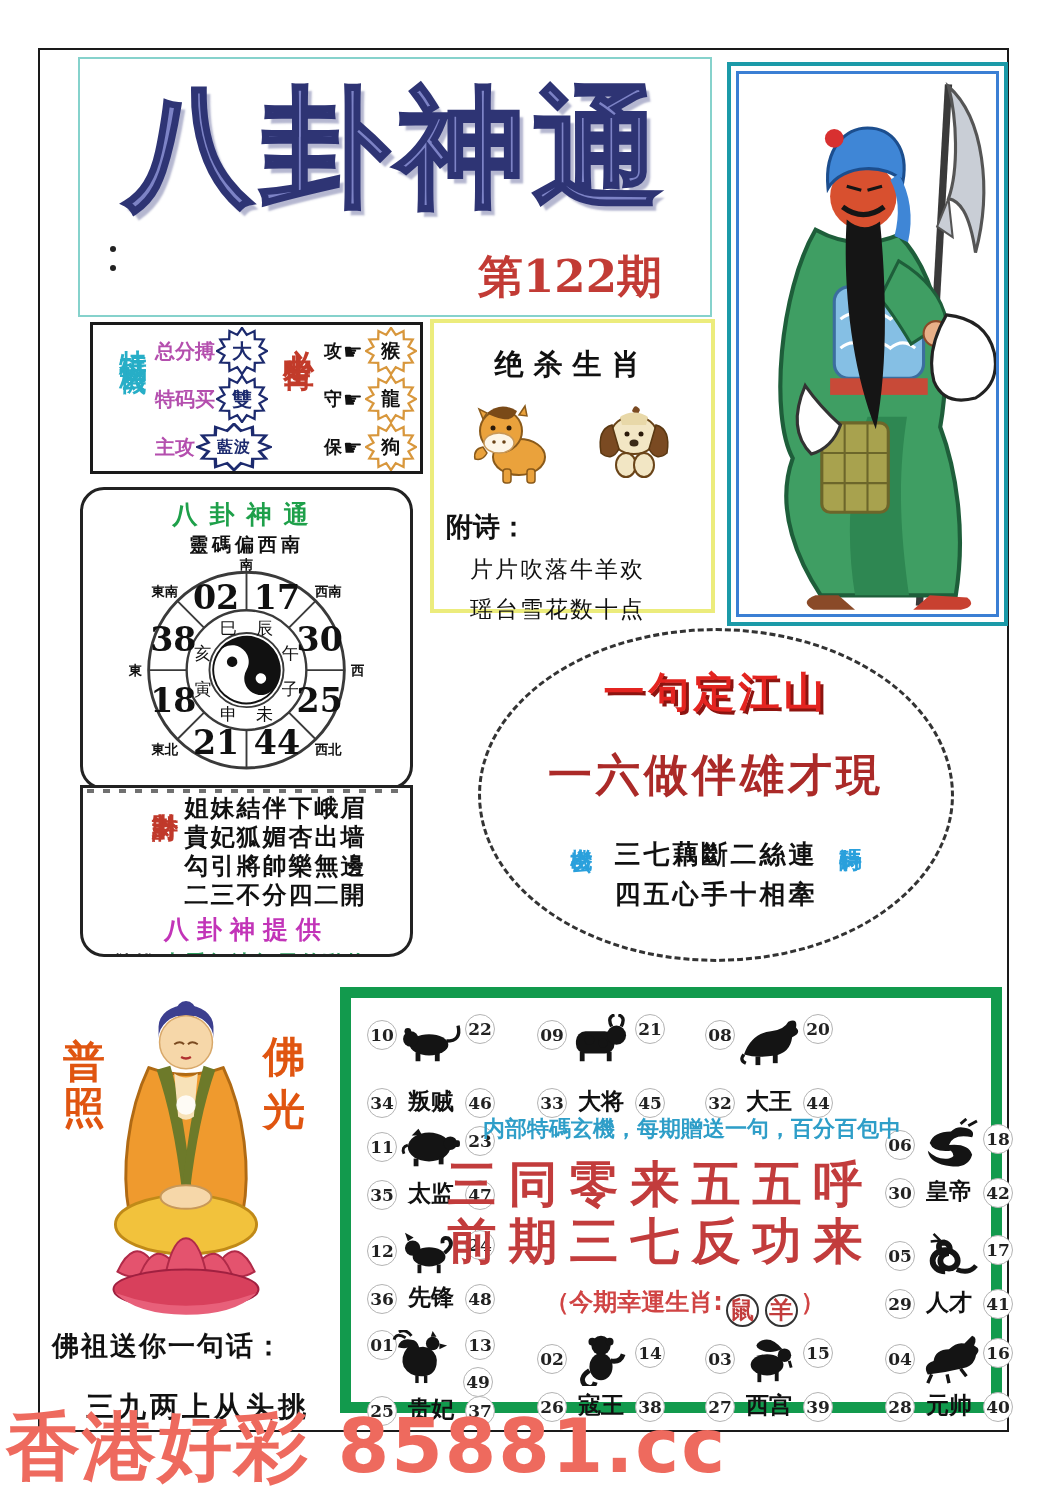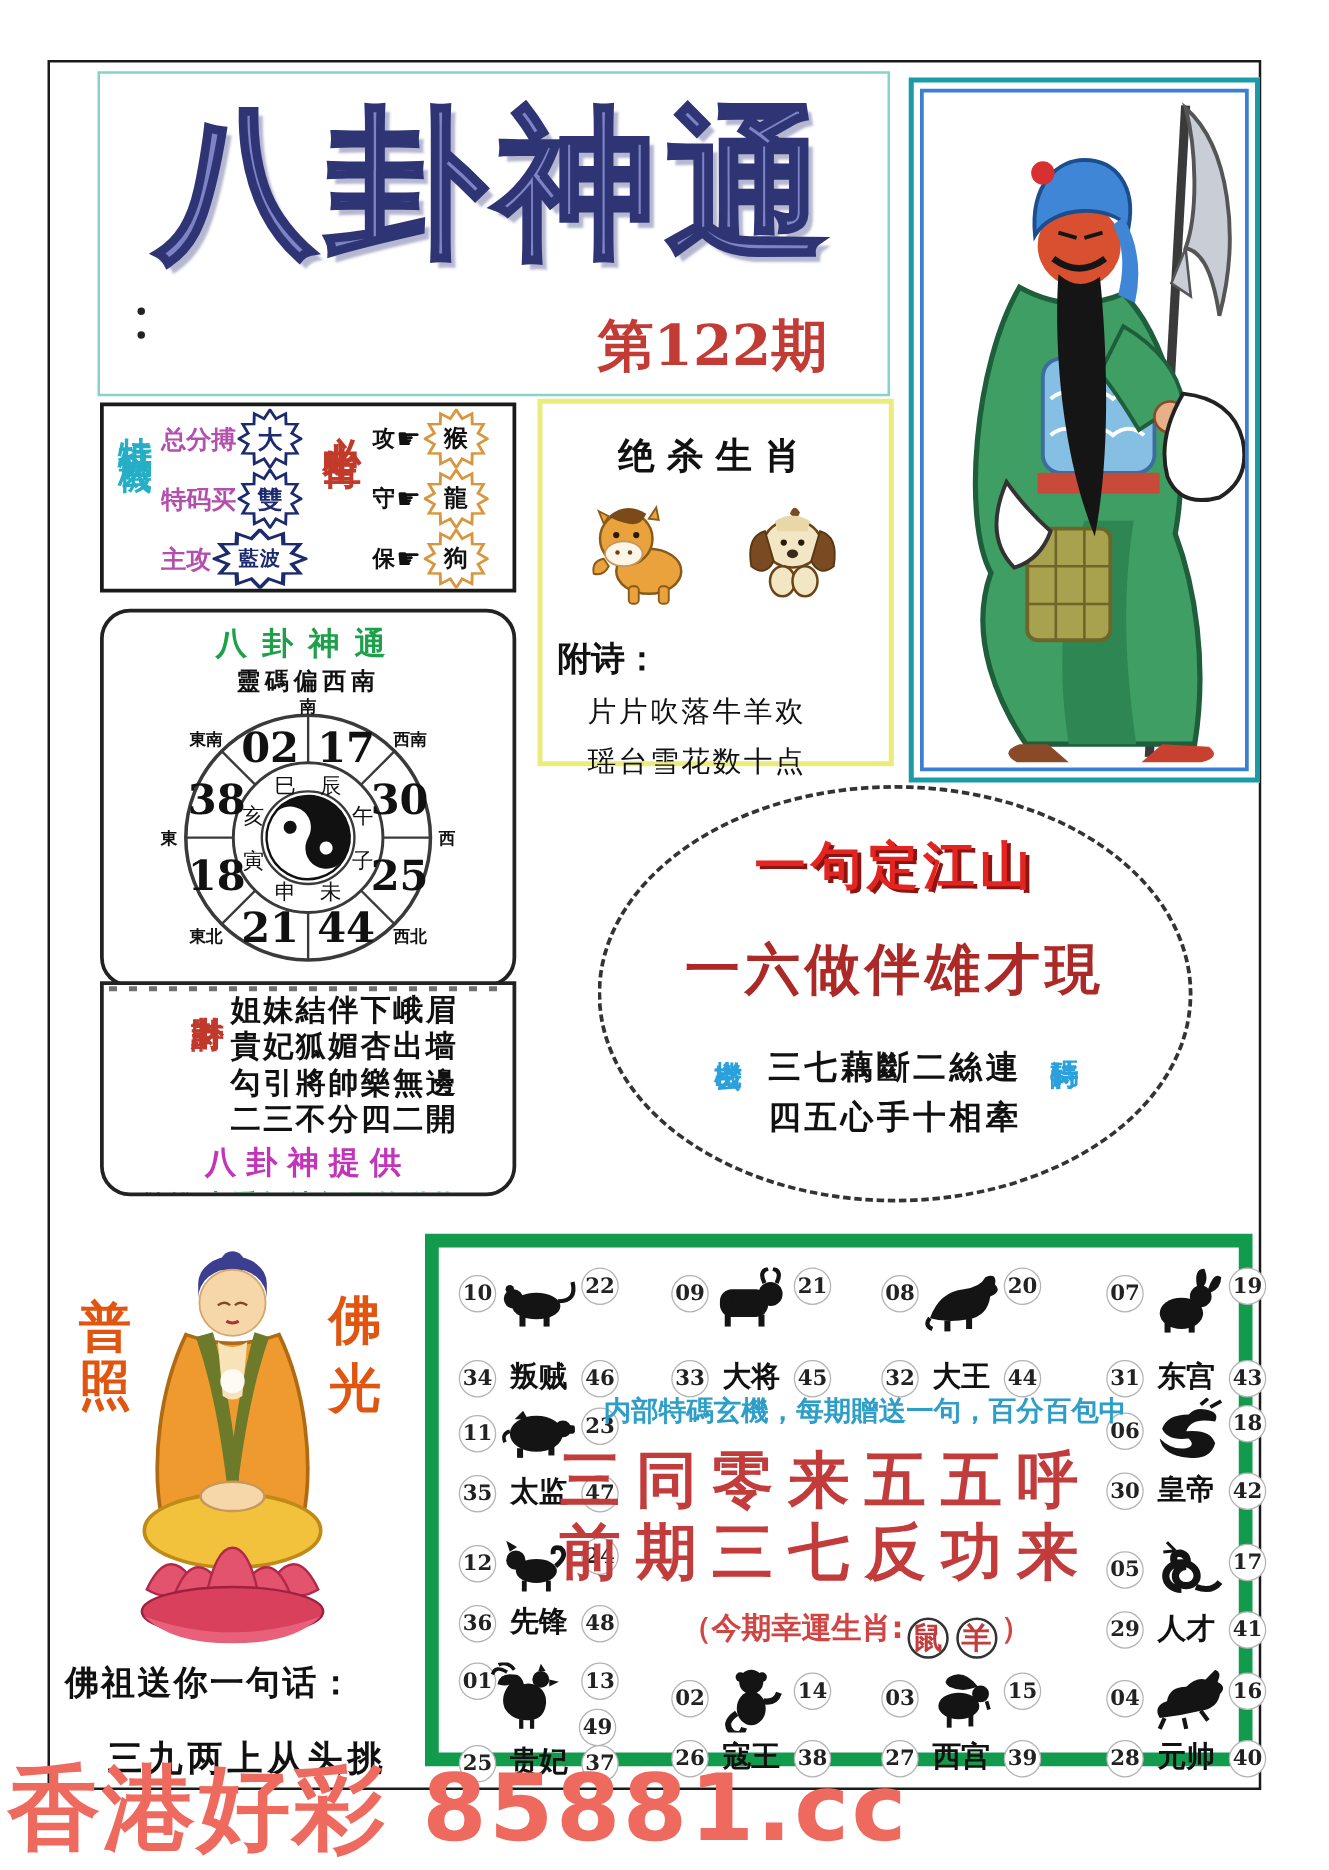--- a/index.html
+++ b/index.html
@@ -16,22 +16,22 @@
   .speck-dots{position:absolute;left:30px;top:178px;width:26px;height:8px;}
   .speck-dots i{display:inline-block;width:6px;height:6px;background:#222;border-radius:50%;margin-right:9px;}
   .issue{position:absolute;right:48px;bottom:8px;font-size:45px;font-weight:bold;color:#c23b35;
       font-family:"DejaVu Serif",serif;}
 
   
   .guanframe{position:absolute;left:727px;top:62px;width:273px;height:556px;border:4px solid #1b9aa8;background:#fff;}
   .guaninner{position:absolute;inset:5px;border:3px solid #3b7fd4;overflow:hidden;background:#fff;}
 
   
-  .temabox{position:absolute;left:80px;top:322px;width:333px;height:152px;border:3px solid #1a1a1a;
-      display:flex;align-items:center;padding:2px 4px;box-sizing:border-box;}
+  .temabox{position:absolute;left:90px;top:322px;width:333px;height:152px;border:3px solid #1a1a1a;
+      display:flex;align-items:center;padding:2px 20px;box-sizing:border-box;}
   .vlab{writing-mode:vertical-rl;text-orientation:upright;font-weight:bold;white-space:nowrap;}
   .tema-side{font-size:27px;color:#27aec7;letter-spacing:6px;height:140px;margin:0 2px;}
   .tema-mid{display:flex;flex-direction:column;justify-content:space-between;height:142px;margin-left:2px;}
   .tema-row{display:flex;align-items:center;}
   .tema-row .lab{font-size:20px;font-weight:bold;color:#b44fae;white-space:nowrap;}
   .star{position:relative;display:inline-flex;align-items:center;justify-content:center;
         width:52px;height:48px;margin-left:1px;}
   .star svg{position:absolute;inset:0;width:100%;height:100%;}
   .star b{position:relative;font-size:20px;font-family:"DejaVu Serif",serif;color:#1c2a6e;}
   .star.wide{width:76px;}
@@ -423,35 +423,20 @@
         <path d="M6,42 q8,-22 28,-24 q14,-2 18,-10 q10,-4 8,6 q6,6 -4,10 q-2,16 -18,19 q-18,3 -32,-1 z"></path>
         <path class="st" d="M6,42 q-5,6 2,9" stroke-width="3.5"></path>
         <rect x="18" y="44" width="5" height="9"></rect>
           <rect x="36" y="42" width="5" height="9"></rect>
       </svg>
       <span class="num bl">32</span>
       <span class="glabel">大王</span>
       <span class="num br">44</span>
     </div>
 
-    <div class="gcell" style="left:534px;top:16px">
-      <span class="num tl">07</span>
-      <span class="num tr">19</span>
-      <svg class="zod ganimal" viewBox="0 0 64 56">
-        <ellipse cx="28" cy="38" rx="18" ry="13"></ellipse>
-          <circle cx="44" cy="24" r="9"></circle>
-        <path d="M41,16 q-3,-15 6,-15 q4,9 -1,15 z"></path>
-          <path d="M50,18 q5,-15 11,-10 q0,9 -9,13 z"></path>
-        <rect x="14" y="46" width="5" height="8"></rect>
-          <rect x="34" y="46" width="5" height="8"></rect>
-      </svg>
-      <span class="num bl">31</span>
-      <span class="glabel">东宫</span>
-      <span class="num br">43</span>
-    </div>
 
     <div class="gcell sm" style="left:16px;top:128px">
       <span class="num tl">11</span>
       <span class="num tr">23</span>
       <svg class="zod ganimal" viewBox="0 0 64 56">
         <ellipse cx="30" cy="28" rx="22" ry="15"></ellipse>
           <circle cx="52" cy="24" r="7"></circle>
         <rect x="55" y="21" width="7" height="7" rx="2"></rect>
           <path d="M12,16 l7,-7 4,7 z"></path>
         <path class="st" d="M8,26 q-7,2 -4,9" stroke-width="3"></path>

